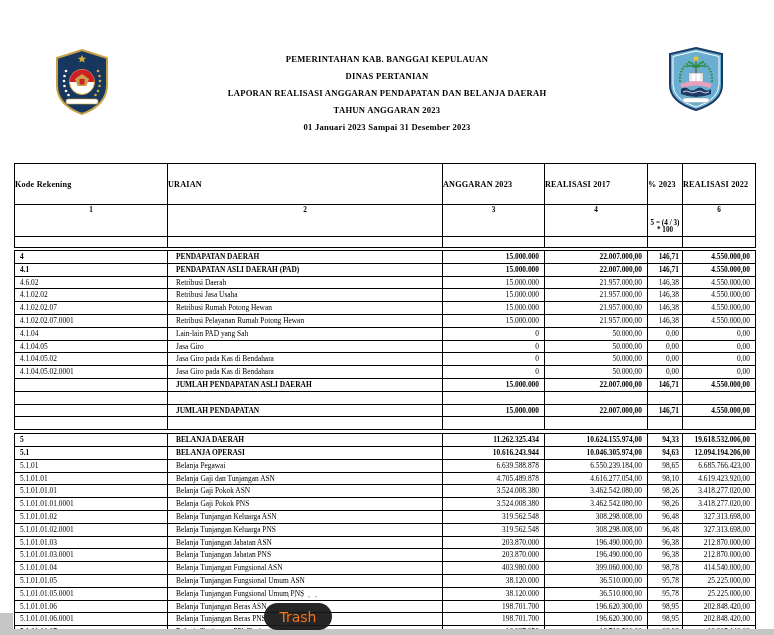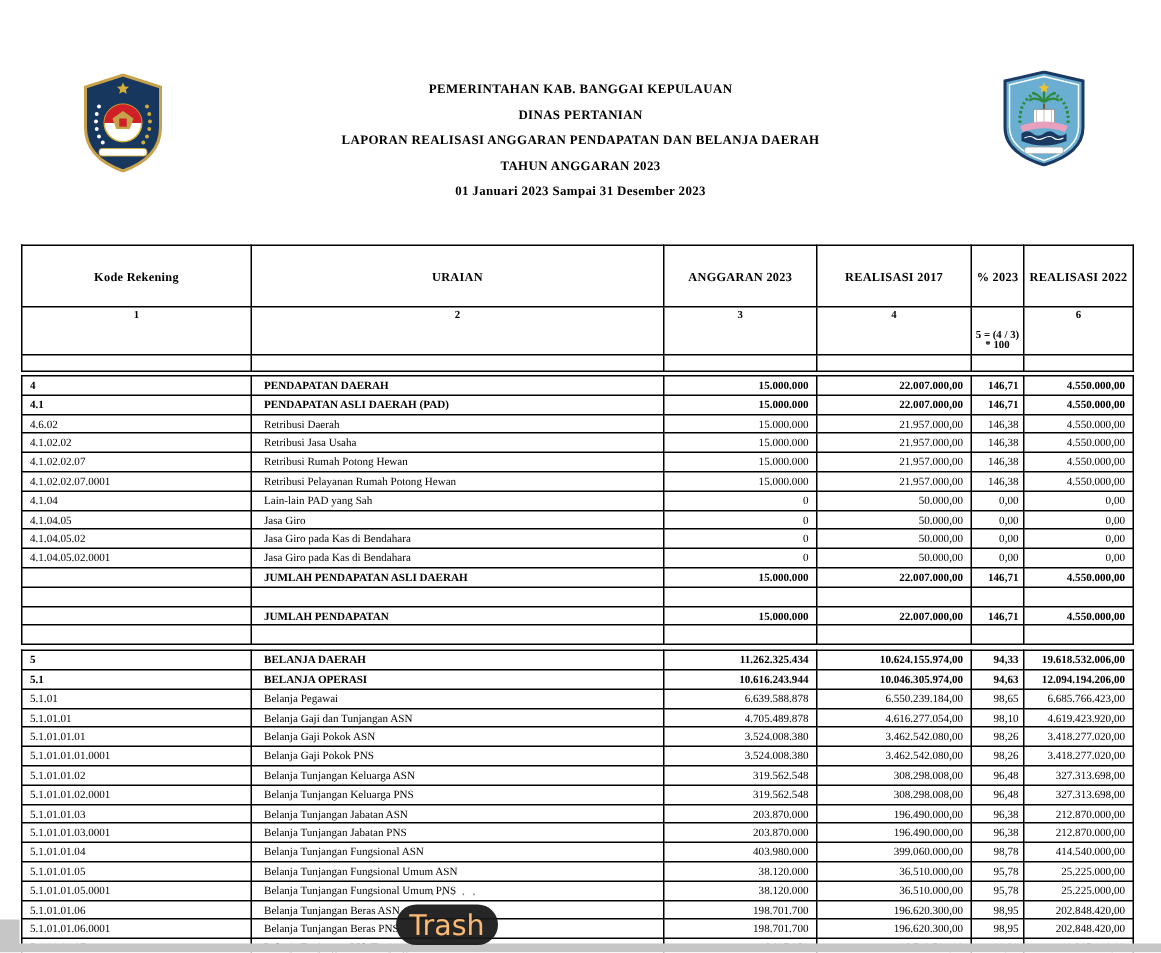--- a/index.html
+++ b/index.html
@@ -11,41 +11,41 @@
   .doc-header .hline{font-weight:bold;font-size:8.6px;line-height:17px;letter-spacing:.25px;}
 
   .logo{position:absolute;}
   .logo-left{left:54px;top:49px;width:56px;height:66px;}
   .logo-right{left:667px;top:47px;width:58px;height:64px;}
 
   
   .tables{position:absolute;left:14px;top:163px;width:741px;}
   table{border-collapse:collapse;table-layout:fixed;width:741px;border:1.4px solid #000;}
   td,th{border:1px solid #000;padding:0;overflow:hidden;white-space:nowrap;}
-  .th-main{height:40px;font-size:8.2px;font-weight:bold;text-align:center;vertical-align:middle;letter-spacing:.2px;}
+  .th-main{height:40px;font-size:8.2px;font-weight:bold;vertical-align:middle;letter-spacing:.2px;}
   .th-num{height:16px;font-size:7.2px;font-weight:bold;text-align:center;vertical-align:top;padding-top:1px;}
   .th-num.wrap{white-space:normal;line-height:7.4px;padding:15px 2px 0 2px;}
   tr.blank-a td{height:10px;}
   .t-b{margin-top:2px;}
   .t-c{margin-top:3px;}
   tr.data td{height:11.8px;font-size:7.4px;line-height:11.8px;}
   tr.bold td{font-weight:bold;}
   td.kode{padding-left:5px;}
   td.uraian{padding-left:8px;}
   td.num{text-align:right;padding-right:5px;}
   td.pct{text-align:right;padding-right:3px;}
 
   
   .gray-corner{position:absolute;left:0;top:613px;width:13px;height:22px;background:#c6c6c6;z-index:3;}
   .gray-bottom{position:absolute;left:0;top:629px;width:774px;height:6px;background:#c6c6c6;z-index:3;}
   .drag-dots{position:absolute;left:287px;top:592px;z-index:4;color:#777;
              font-family:"DejaVu Sans",sans-serif;font-size:9px;letter-spacing:4px;}
   .trash-pill{position:absolute;left:264px;top:603px;width:68px;height:27px;z-index:5;
-              background:rgba(24,24,24,.94);border-radius:14px;color:#fdba74;
-              font-family:"DejaVu Sans",sans-serif;font-size:19px;
+              background:rgba(24,24,24,.94);border-radius:14px;color:#f97316;
+              font-family:"DejaVu Sans",sans-serif;font-size:14px;
               display:flex;align-items:center;justify-content:center;}
 </style>
 </head>
 <body>
 
 <div class="page">
 
   <div class="doc-header">
     <div class="hline">PEMERINTAHAN KAB. BANGGAI KEPULAUAN</div>
     <div class="hline">DINAS PERTANIAN</div>

